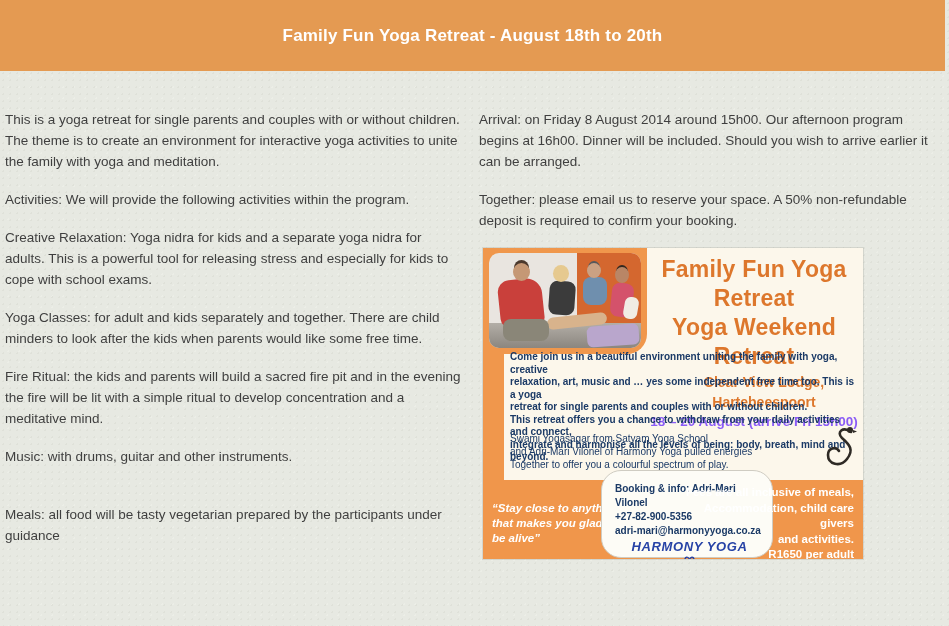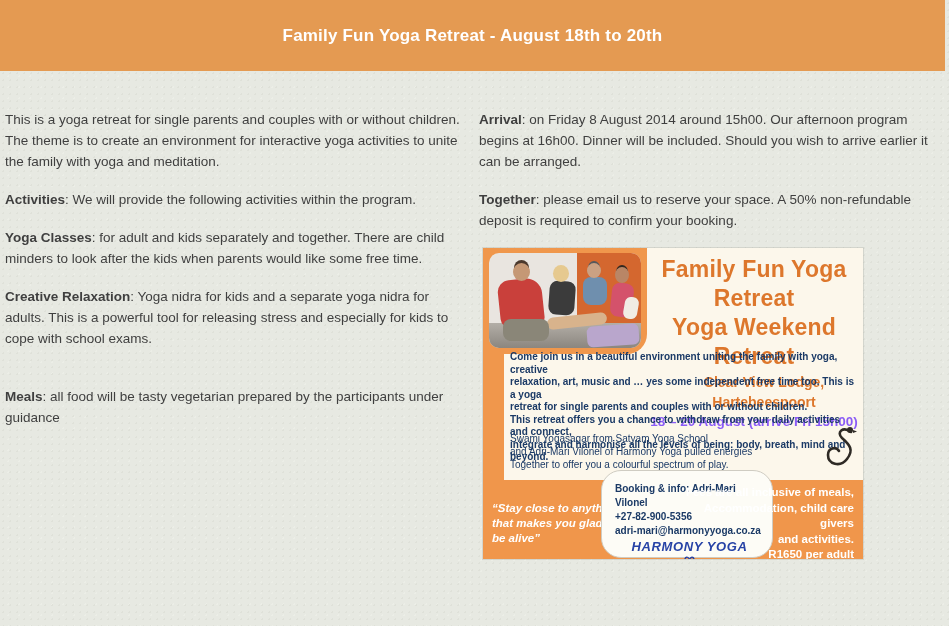--- a/index.html
+++ b/index.html
@@ -17,21 +17,21 @@
     height:71px; margin-right:4px; background:#e49a52;
     display:flex; align-items:center; justify-content:center;
   }
   .header h1 { margin:2px; color:#ffffff; font-size:17px; font-weight:bold; letter-spacing:0.2px; }
   .columns { display:flex; gap:14px; padding:38px 6px 0 5px; }
   .col { font-size:13.5px; line-height:21px; }
   .col-left { flex:0 0 460px; }
   .col-right { flex:1; min-width:0; }
   .col p { margin:0 0 17px 0; }
   .col p.p-extra-gap { margin-top:37px; }
-  .col b { font-weight:bold; }
+  .col b { font-weight:normal; }
 
   
   .flyer {
     position:relative; width:380px; height:311px; margin-top:8px; margin-left:4px;
     background:#fcf7eb; overflow:hidden; box-shadow:0 0 0 1px rgba(120,120,110,0.18);
   }
   .f-strip { position:absolute; left:0; top:0; bottom:0; width:21px; background:#f0974c; }
   .f-photoblock { position:absolute; left:0; top:0; width:164px; height:106px; background:#f0974c; border-bottom-right-radius:20px; }
   .f-photo { position:absolute; left:6px; top:5px; width:152px; height:95px; border-radius:10px; overflow:hidden; background:#e9e5e0; }
   .f-photo > div { position:absolute; }
@@ -81,22 +81,24 @@
 
   <header class="header">
     <h1>Family Fun Yoga Retreat - August 18th to 20th</h1>
   </header>
 
   <div class="columns">
 
     <div class="col col-left">
       <p><b></b><span>This is a yoga retreat for single parents and couples with or without children. The theme is to create an environment for interactive yoga activities to unite the family with yoga and meditation.</span></p>
       <p><b>Activities</b><span>: We will provide the following activities within the program.</span></p>
+      <p><b>Creative Relaxation</b><span>: Yoga nidra for kids and a separate yoga nidra for adults. This is a powerful tool for releasing stress and especially for kids to cope with school exams.</span></p>
       <p><b>Yoga Classes</b><span>: for adult and kids separately and together. There are child minders to look after the kids when parents would like some free time.</span></p>
-      <p><b>Creative Relaxation</b><span>: Yoga nidra for kids and a separate yoga nidra for adults. This is a powerful tool for releasing stress and especially for kids to cope with school exams.</span></p>
+      <p><b>Fire Ritual:</b><span> the kids and parents will build a sacred fire pit and in the evening the fire will be lit with a simple ritual to develop concentration and a meditative mind.</span></p>
+      <p><b>Music</b><span>: with drums, guitar and other instruments.</span></p>
       <p class="p-extra-gap"><b>Meals</b><span>: all food will be tasty vegetarian prepared by the participants under guidance</span></p>
     </div>
 
     <div class="col col-right">
       <p><b>Arrival</b><span>: on Friday 8 August 2014 around 15h00. Our afternoon program begins at 16h00. Dinner will be included. Should you wish to arrive earlier it can be arranged.</span></p>
       <p><b>Together</b><span>: please email us to reserve your space. A 50% non-refundable deposit is required to confirm your booking.</span></p>
 
       <div class="flyer">
         <div class="f-strip"></div>
 

